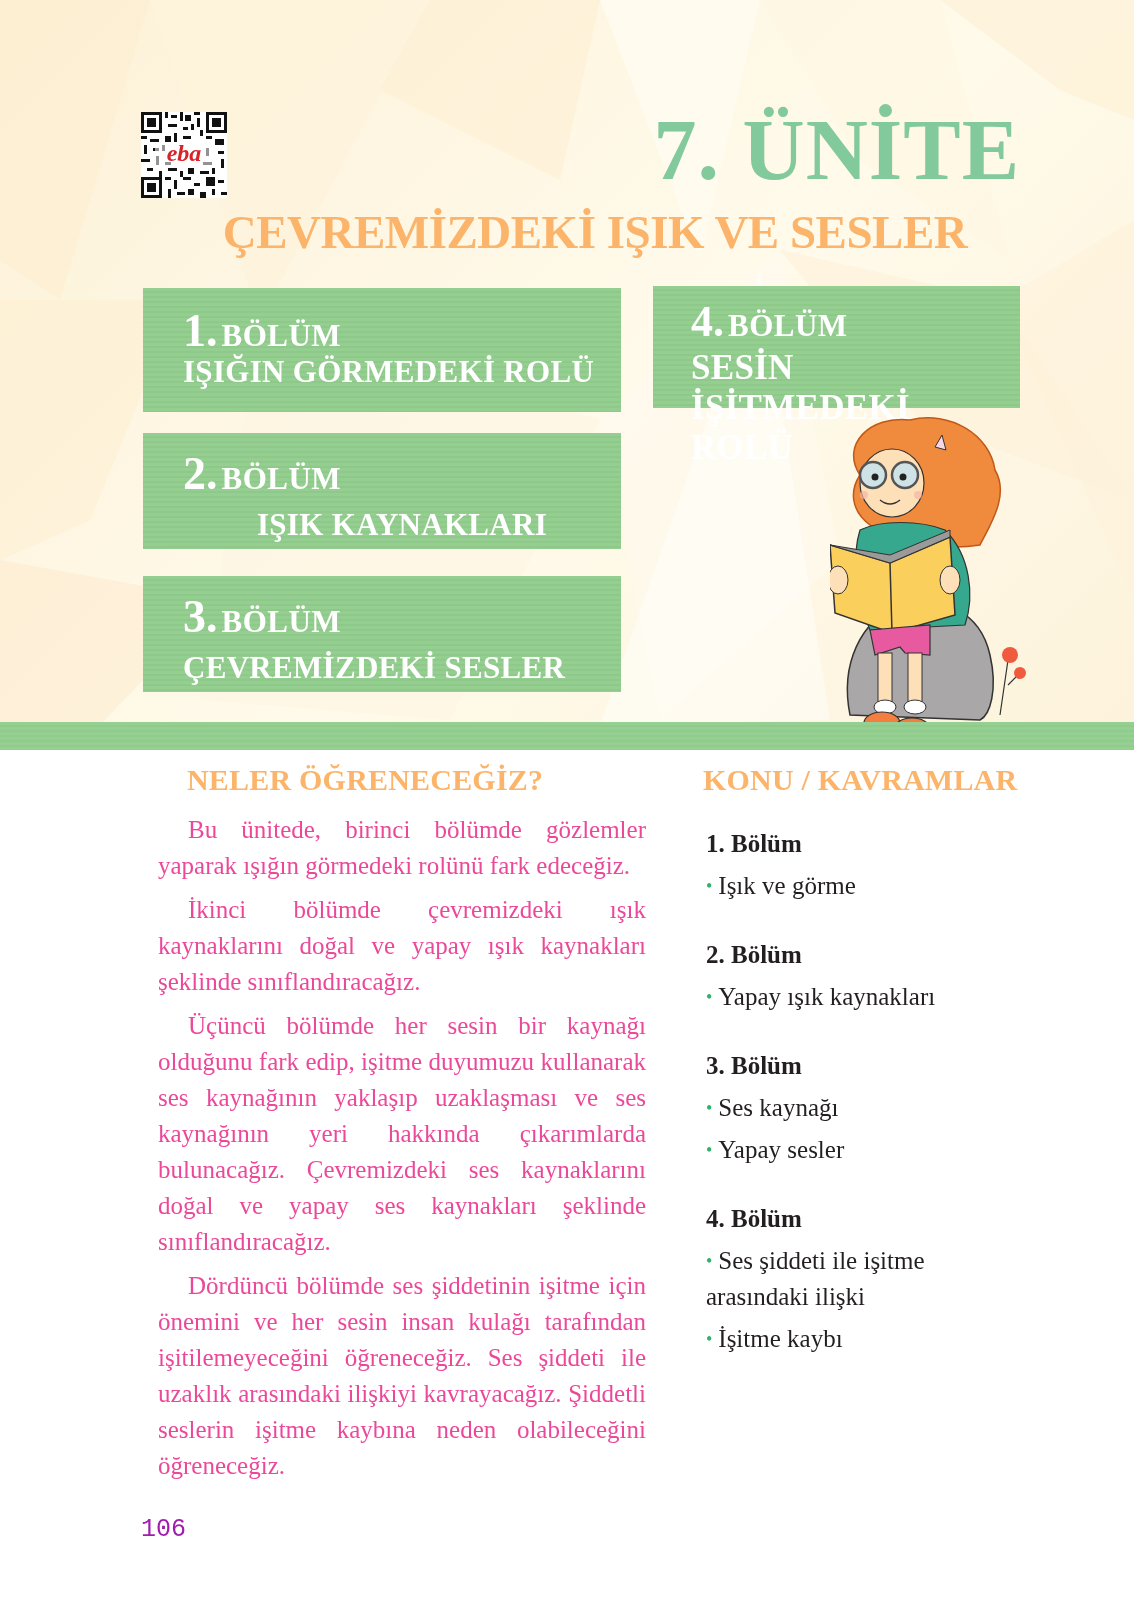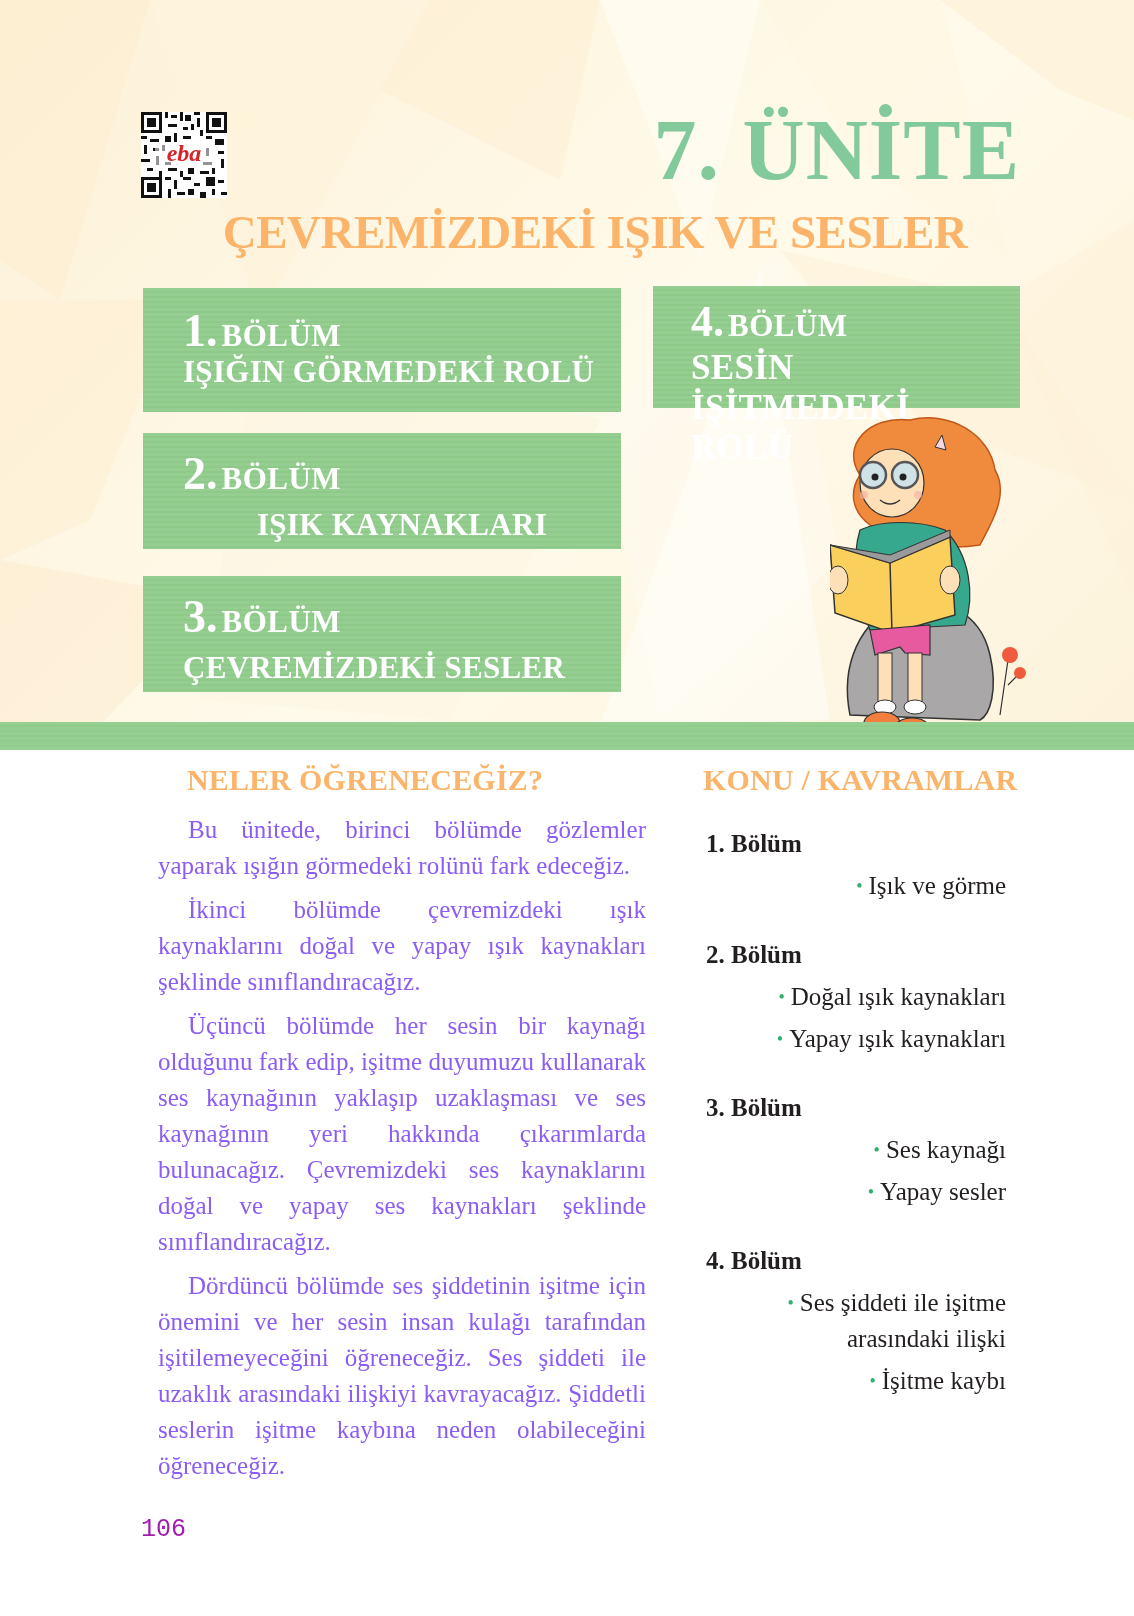--- a/index.html
+++ b/index.html
@@ -67,30 +67,30 @@
   }
   .col-head {
     position: absolute; font-family: "Liberation Serif", serif; font-weight: bold;
     font-size: 30px; line-height: 36px; color: #fbb469; white-space: nowrap; letter-spacing: 0.2px;
   }
   #learn-head { left: 187px; top: 762px; }
   #topics-head { left: 703px; top: 762px; }
   .body-text {
     position: absolute; left: 158px; top: 812px; width: 488px;
     font-family: "Liberation Serif", serif; font-size: 25px; line-height: 36px;
-    color: #8b5cf6; text-align: justify;
+    color: #ec4899; text-align: justify;
   }
   .body-text p { margin: 0 0 8px 0; text-indent: 30px; hyphens: manual; }
   .topics {
     position: absolute; left: 706px; top: 826px; width: 300px;
     font-family: "Liberation Serif", serif; color: #231f20;
   }
   .topic-group { margin-bottom: 33px; }
   .topic-group .t-head { font-weight: bold; font-size: 25px; line-height: 36px; }
-  .topic-group .t-item { font-size: 25px; line-height: 36px; margin-top: 6px; text-align: right; }
+  .topic-group .t-item { font-size: 25px; line-height: 36px; margin-top: 6px; }
   .topic-group .t-item .bullet { color: #2fb26b; font-size: 18px; margin-right: 6px; vertical-align: 2px; }
   .page-number {
     position: absolute; left: 141px; top: 1515px;
     font-family: Liberation Mono, monospace; font-size: 25px; line-height: 30px; color: #a21caf;
   }
 </style>
 </head>
 <body>
 
 <div class="top-bg">
@@ -264,21 +264,20 @@
   <p>Dördüncü bölümde ses şiddetinin işitme için önemini ve her sesin insan kulağı tarafından işitilemeyeceğini öğreneceğiz. Ses şiddeti ile uzaklık arasındaki ilişkiyi kavrayacağız. Şiddetli seslerin işitme kaybına neden olabileceğini öğreneceğiz.</p>
 </div>
 
 <div class="topics">
   <div class="topic-group">
     <div class="t-head">1. Bölüm</div>
     <div class="t-item"><span class="bullet">•</span><span>Işık ve görme</span></div>
   </div>
   <div class="topic-group">
     <div class="t-head">2. Bölüm</div>
-    <div class="t-item"><span class="bullet">•</span><span>Doğal ışık kaynakları</span></div>
     <div class="t-item"><span class="bullet">•</span><span>Yapay ışık kaynakları</span></div>
   </div>
   <div class="topic-group">
     <div class="t-head">3. Bölüm</div>
     <div class="t-item"><span class="bullet">•</span><span>Ses kaynağı</span></div>
     <div class="t-item"><span class="bullet">•</span><span>Yapay sesler</span></div>
   </div>
   <div class="topic-group">
     <div class="t-head">4. Bölüm</div>
     <div class="t-item"><span class="bullet">•</span><span>Ses şiddeti ile işitme arasındaki ilişki</span></div>

